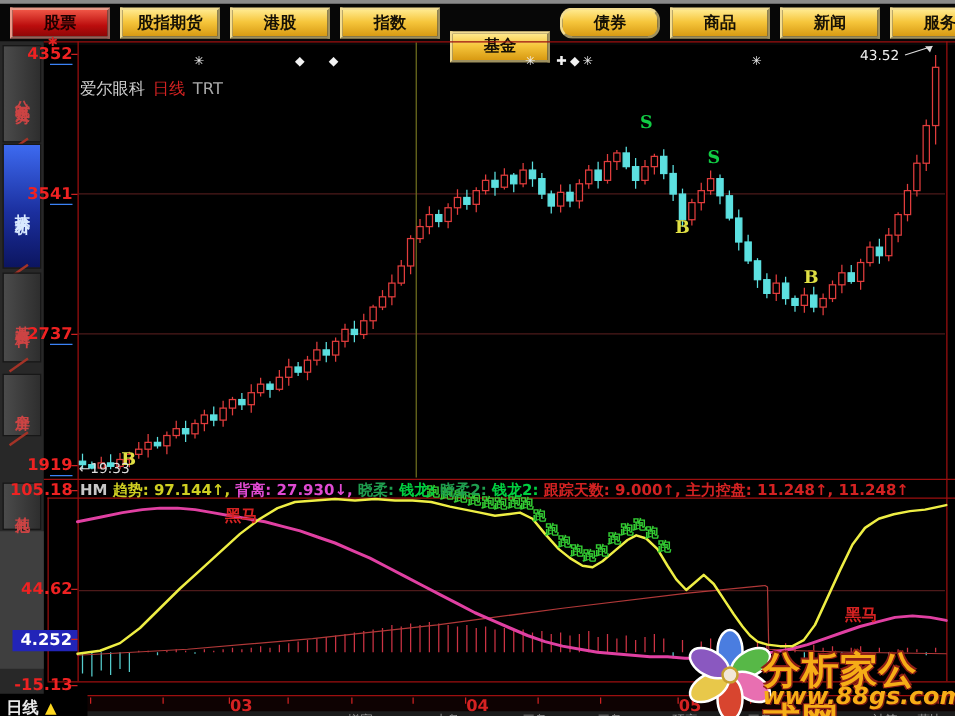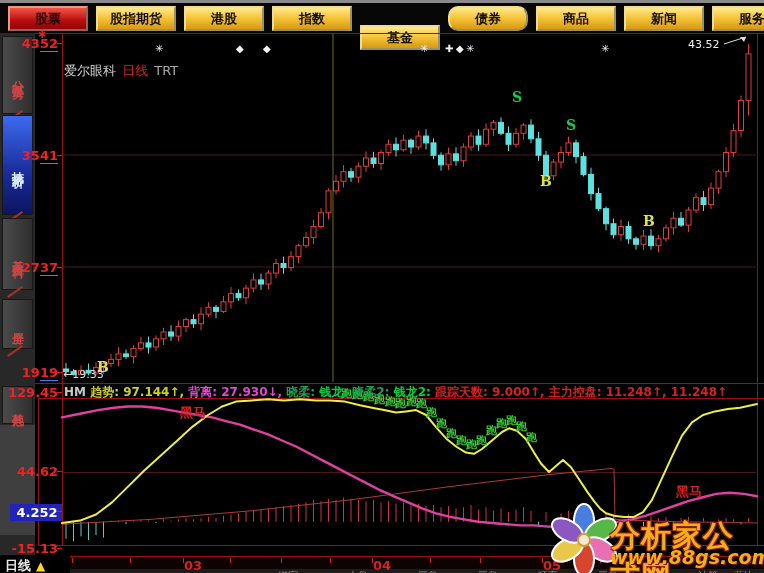--- a/index.html
+++ b/index.html
@@ -101,21 +101,21 @@
       <div class="px-label" style="left: 8px; top: 36px;">43<span class="u">52</span></div>
       <div class="tickdash" style="left: 57px; top: 43px;"></div>
       <div class="px-label" style="left: 8px; top: 148px;">35<span class="u">41</span></div>
       <div class="tickdash" style="left: 57px; top: 155px;"></div>
       <div class="px-label" style="left: 8px; top: 260px;">27<span class="u">37</span></div>
       <div class="tickdash" style="left: 57px; top: 267px;"></div>
       <div class="px-label" style="left: 8px; top: 365px;">19<span class="u">19</span></div>
       <div class="tickdash" style="left: 57px; top: 372px;"></div>
     </div>
   <div id="panel-axis">
-      <div class="pnl-label" style="left: 8px; top: 385px;">129.45</div>
+      <div class="pnl-label" style="left: 8px; top: 385px;">105.18</div>
       <div class="tickdash" style="left: 57px; top: 392px;"></div>
       <div class="pnl-label" style="left: 8px; top: 464px;">44.62</div>
       <div class="tickdash" style="left: 57px; top: 471px;"></div>
       <div class="pnl-label hl" style="left: 10px; top: 504px;">4.252</div>
       <div class="tickdash" style="left: 57px; top: 511px;"></div>
       <div class="pnl-label" style="left: 8px; top: 541px;">-15.13</div>
       <div class="tickdash" style="left: 57px; top: 548px;"></div>
     </div>
 
   <div id="chart-header">

